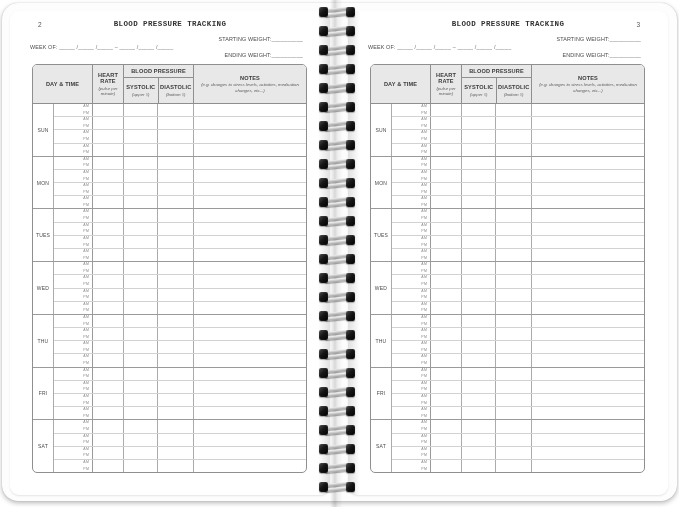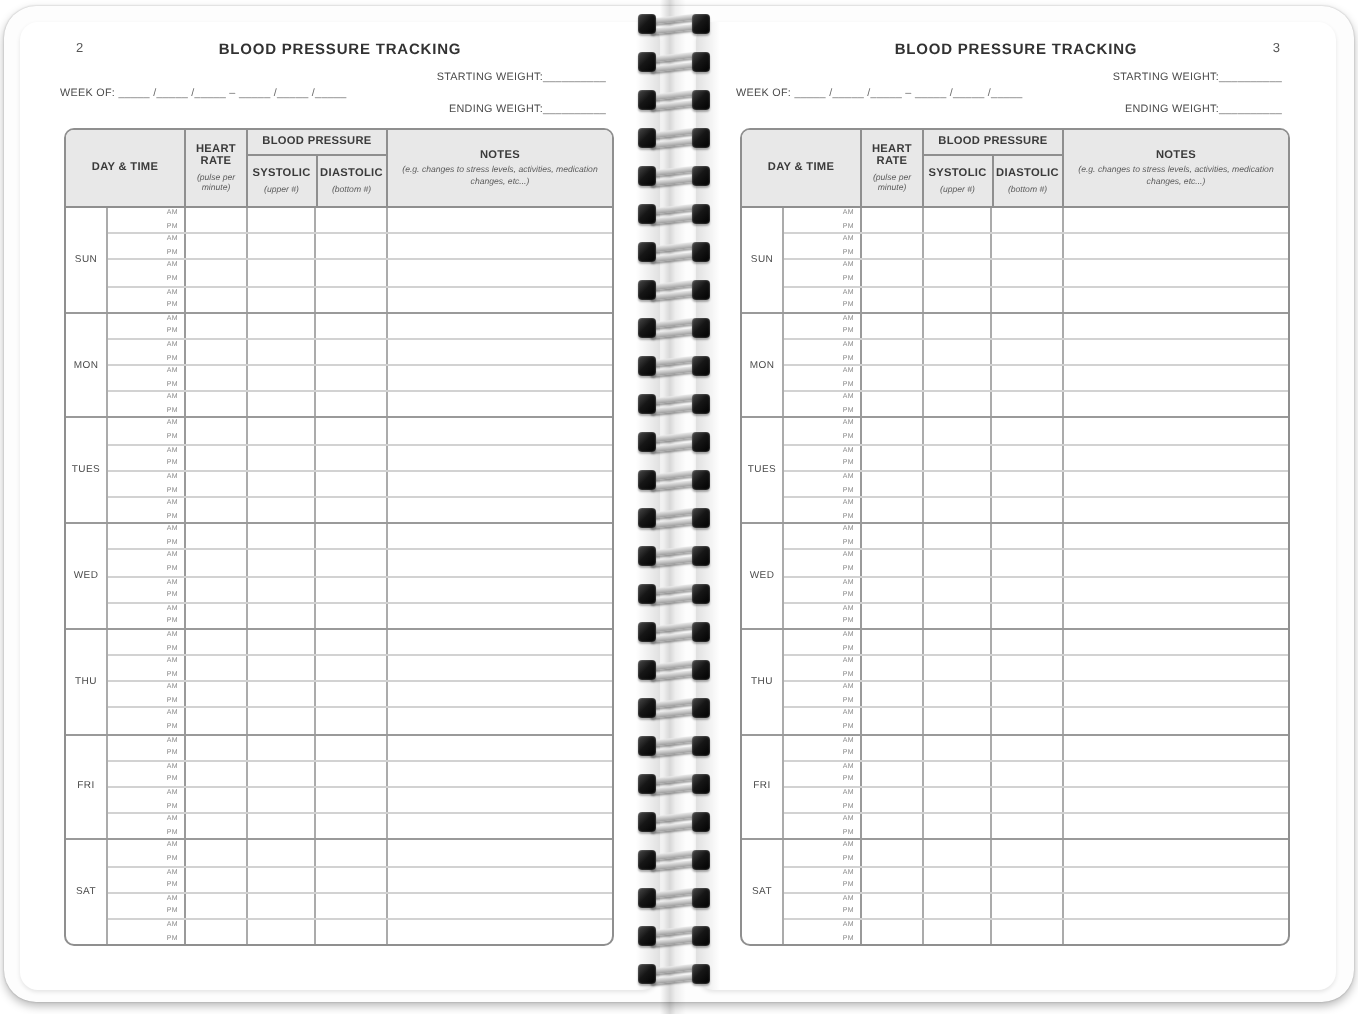--- a/index.html
+++ b/index.html
@@ -37,21 +37,21 @@
     border-radius:9px 0 0 9px; pointer-events:none;
   }
 
   .pagenum { position:absolute; top:10px; font-size:6.5px; color:#555; }
   .page.left  .pagenum { left:28px; }
   .page.right .pagenum { right:28px; }
 
   .title {
     position:absolute; top:9px; left:0; right:0; margin:0;
     text-align:center; font-size:7.5px; font-weight:bold;
-    letter-spacing:.4px; color:#323232;
+    letter-spacing:.4px; color:#323232;font-family:Liberation Mono, monospace;
   }
 
   .weekof {
     position:absolute; top:33px; left:20px;
     font-size:5.4px; color:#4a4a4a; letter-spacing:.15px; white-space:nowrap;
   }
   .weekof .blank { color:#6a6a6a; }
 
   .weights {
     position:absolute; top:25px; right:27px; text-align:right;

